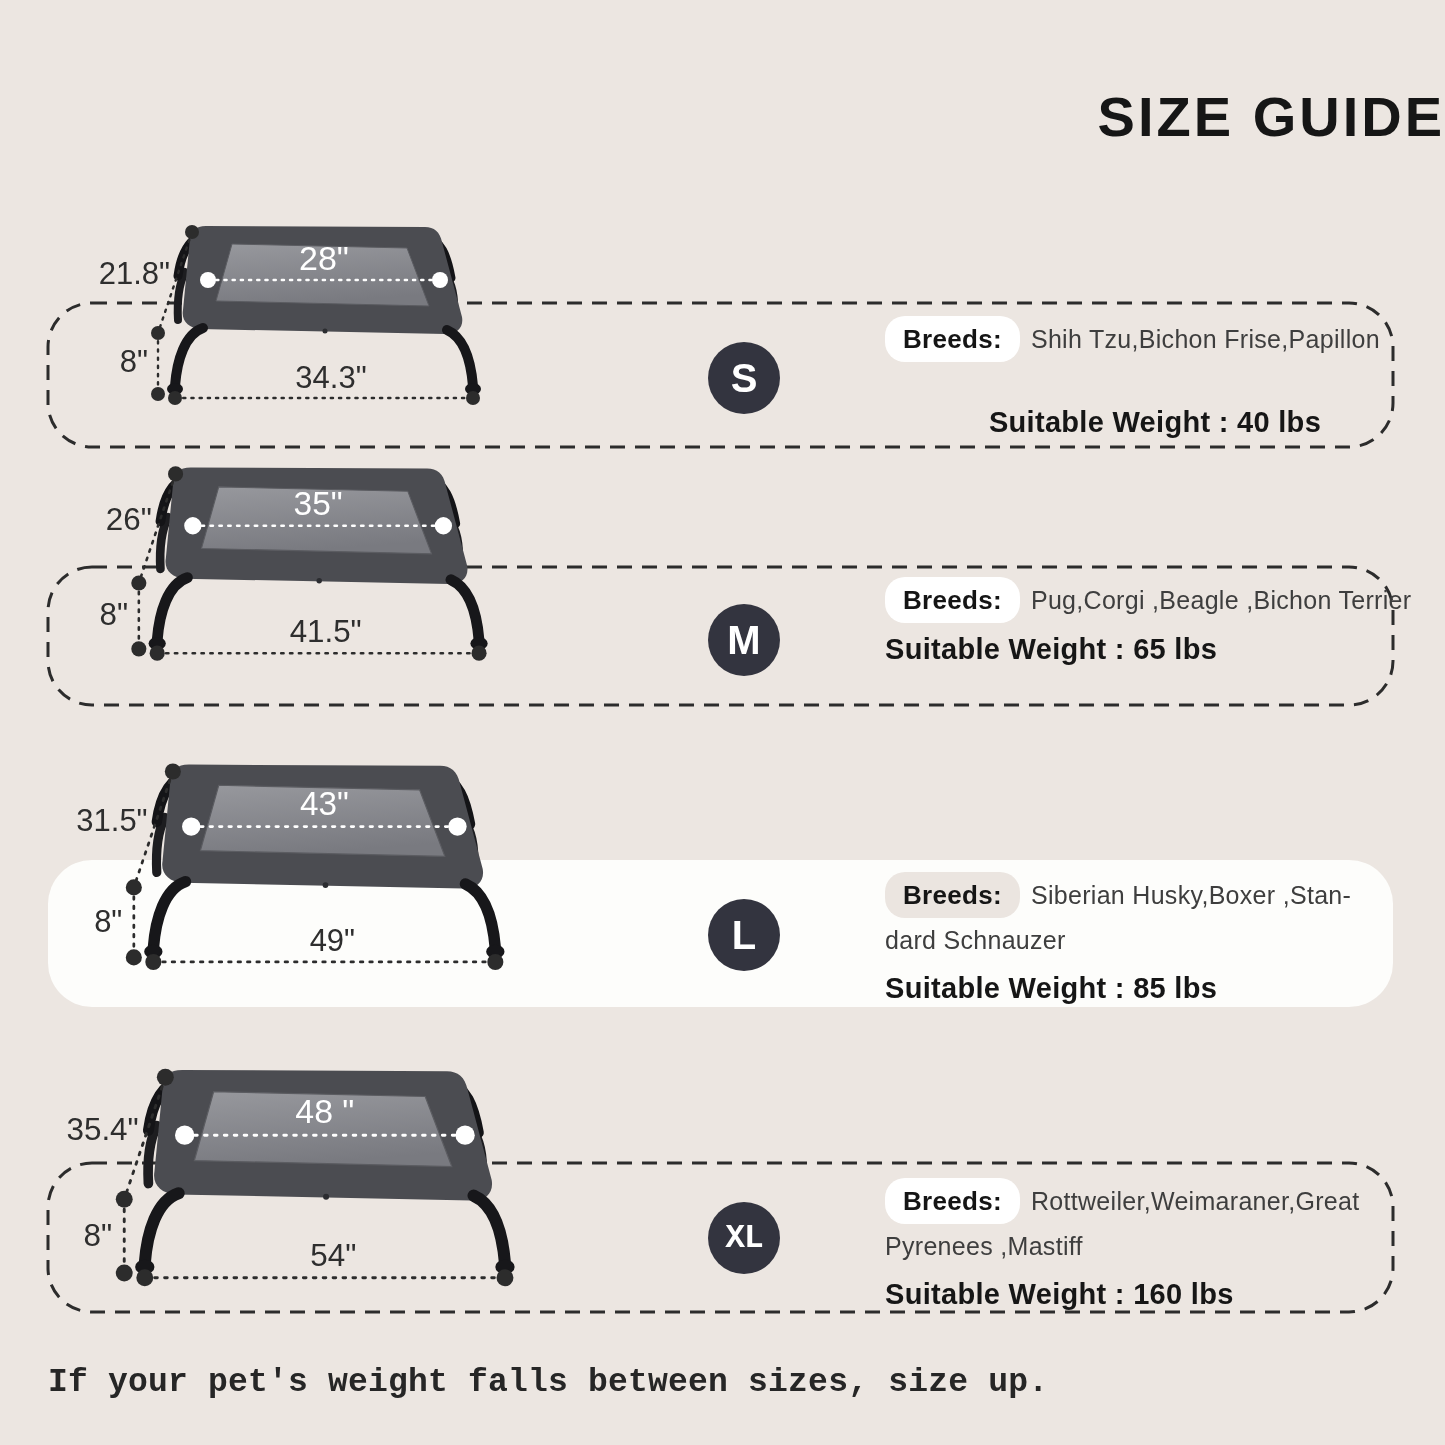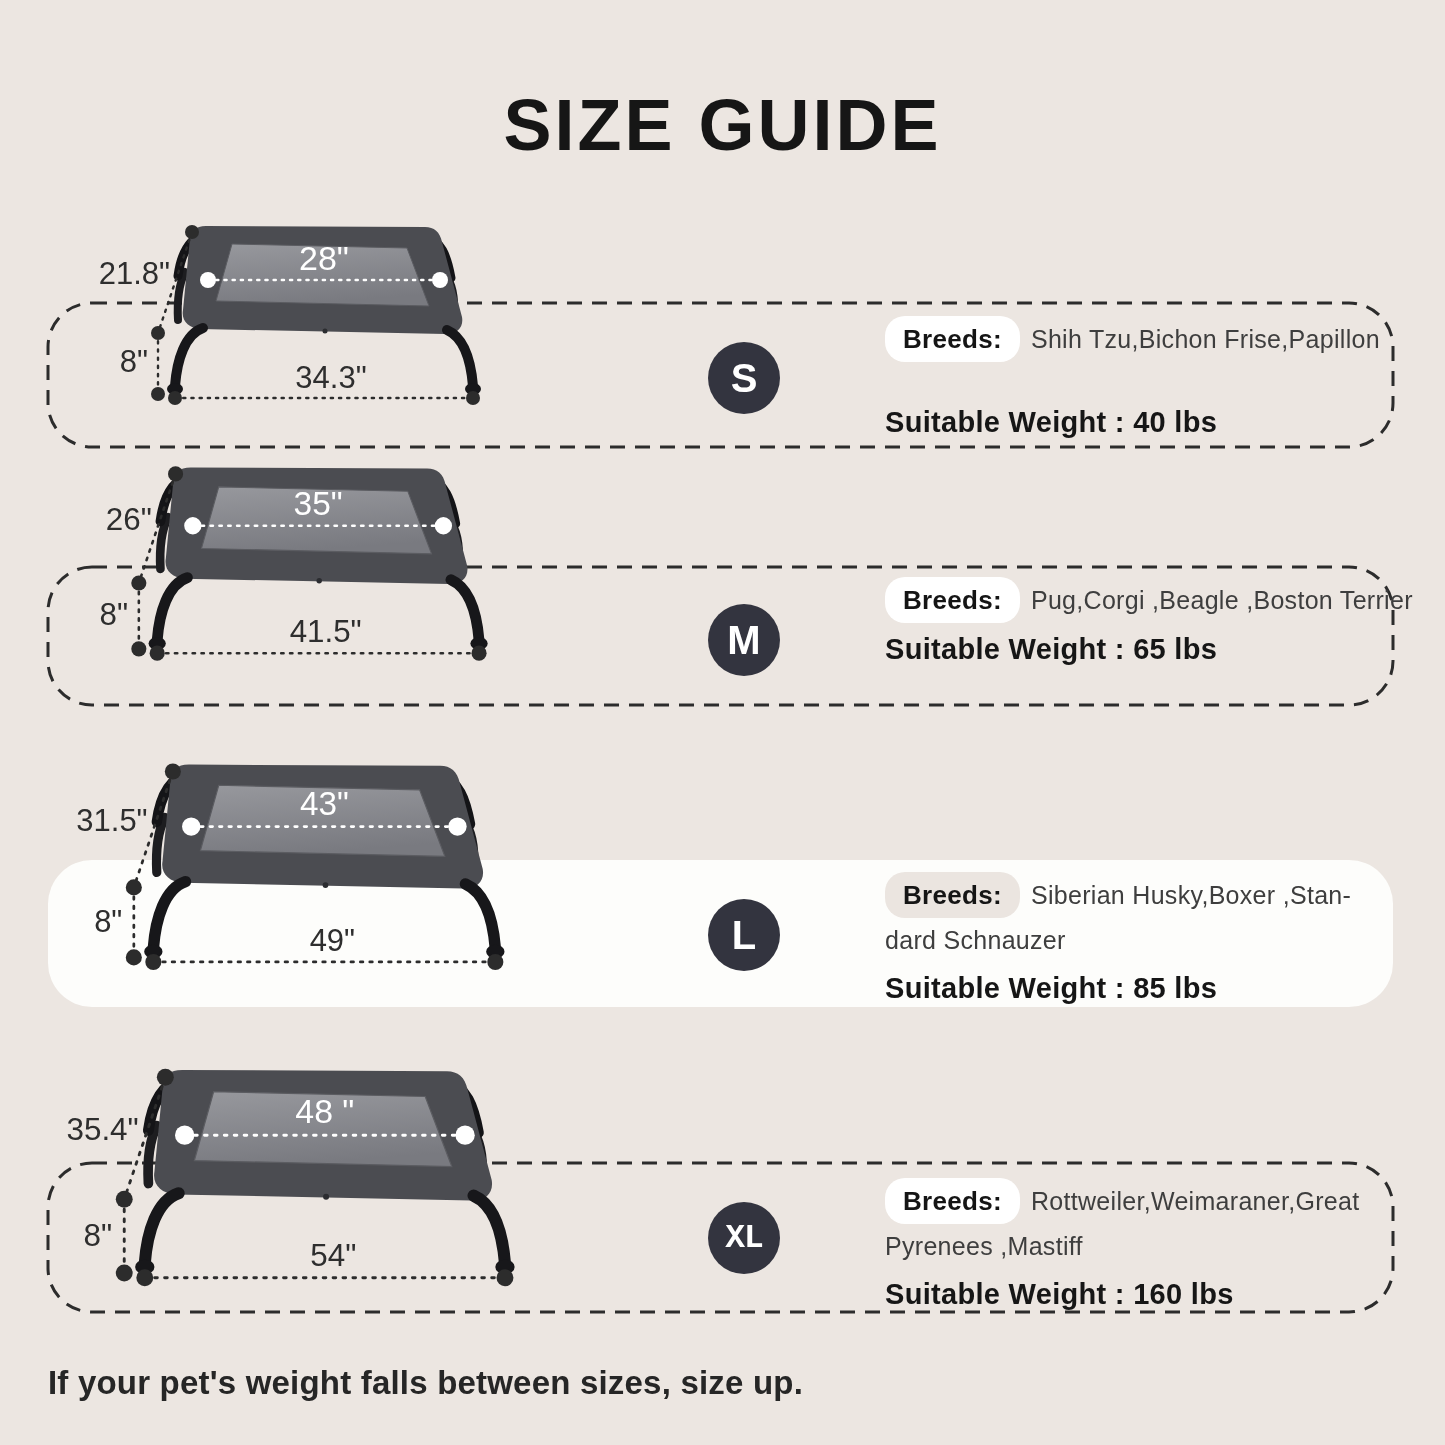--- a/index.html
+++ b/index.html
@@ -12,21 +12,21 @@
     --ink:#161616;
   }
   html,body{margin:0;padding:0;}
   body{font-family:"Liberation Sans", sans-serif;}
   .canvas{
     position:relative;width:1445px;height:1445px;overflow:hidden;
     background:var(--background);
   }
   .title{
     position:absolute;top:84px;left:0;right:0;margin:0;
-    text-align:center;font-size:72px;font-weight:700;letter-spacing:3px;
+    text-align:right;font-size:56px;font-weight:700;letter-spacing:3px;
     color:var(--ink);
   }
   svg.bg{position:absolute;left:0;top:0;}
   .dashrect{fill:none;stroke:var(--dash);stroke-width:3;stroke-dasharray:15 10;}
   .bandrect{fill:var(--highlight);}
   .fig{position:absolute;}
   .fig1{left:85px;top:222px;width:575px;height:210px;}
   .fig2{left:60px;top:463px;width:621px;height:227px;}
   .fig3{left:50px;top:760px;width:660px;height:241px;}
   .fig4{left:36px;top:1065px;width:695px;height:254px;}
@@ -49,24 +49,24 @@
   .info.narrow{width:505px;}
   .breeds-line{margin:0;font-size:25px;line-height:44px;color:#3e3e3e;letter-spacing:.3px;}
   .breed-list{hyphens:manual;}
   .pill{
     display:inline-block;background:var(--pill);border-radius:20px;
     padding:7px 18px;font-size:26px;font-weight:700;color:#151515;
     margin-right:11px;line-height:32px;
   }
   .info.alt-pill .pill{background:var(--pill_alt);}
   .weight{margin:10px 0 0 0;font-size:29px;font-weight:700;color:var(--ink);letter-spacing:.3px;}
-  .info.single .weight{margin-top:44px;}
+  .info.single .weight{margin-top:44px;text-align:center;}
   .footer-note{
     position:absolute;left:48px;top:1364px;margin:0;
-    font-size:33px;font-weight:700;color:#262626;letter-spacing:.2px;
+    font-size:33px;font-weight:700;color:#262626;letter-spacing:.2px;font-family:Liberation Mono, monospace;
   }
 </style>
 </head>
 <body>
 
 <div class="canvas">
 
   <h1 class="title">SIZE GUIDE</h1>
 
   <svg class="bg" width="1445" height="1445" viewBox="0 0 1445 1445">
@@ -156,21 +156,21 @@
   <div class="badge xl" style="top:1202px">
       <span>XL</span>
     </div>
 
   <div class="info single" style="top:316px">
     <p class="breeds-line"><span class="pill">Breeds:</span><span class="breed-list">Shih Tzu,Bichon Frise,Papillon</span></p>
     <p class="weight">Suitable Weight : 40 lbs</p>
   </div>
 
   <div class="info" style="top:577px">
-    <p class="breeds-line"><span class="pill">Breeds:</span><span class="breed-list">Pug,Corgi ,Beagle ,Boston Terrier</span></p>
+    <p class="breeds-line"><span class="pill">Breeds:</span><span class="breed-list">Pug,Corgi ,Beagle ,Bichon Terrier</span></p>
     <p class="weight">Suitable Weight : 65 lbs</p>
   </div>
 
   <div class="info alt-pill narrow" style="top:872px">
     <p class="breeds-line"><span class="pill">Breeds:</span><span class="breed-list">Siberian Husky,Boxer ,Stan­dard Schnauzer</span></p>
     <p class="weight">Suitable Weight : 85 lbs</p>
   </div>
 
   <div class="info" style="top:1178px">
     <p class="breeds-line"><span class="pill">Breeds:</span><span class="breed-list">Rottweiler,Weimaraner,Great Pyrenees ,Mastiff</span></p>

